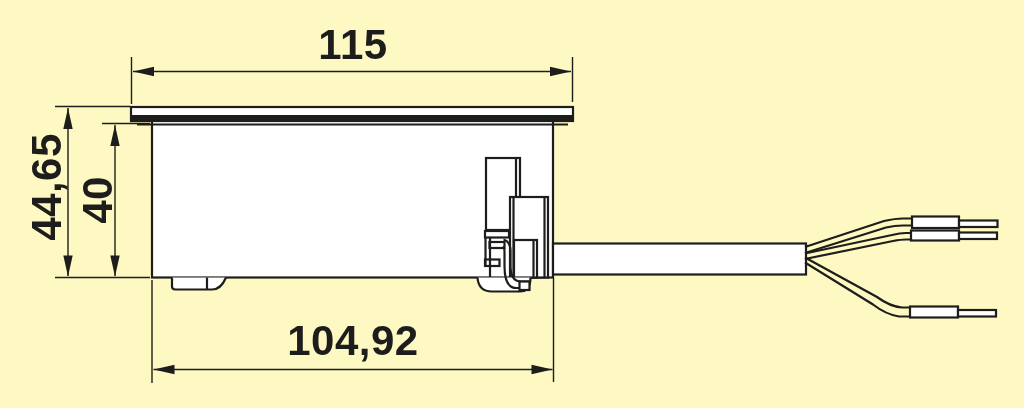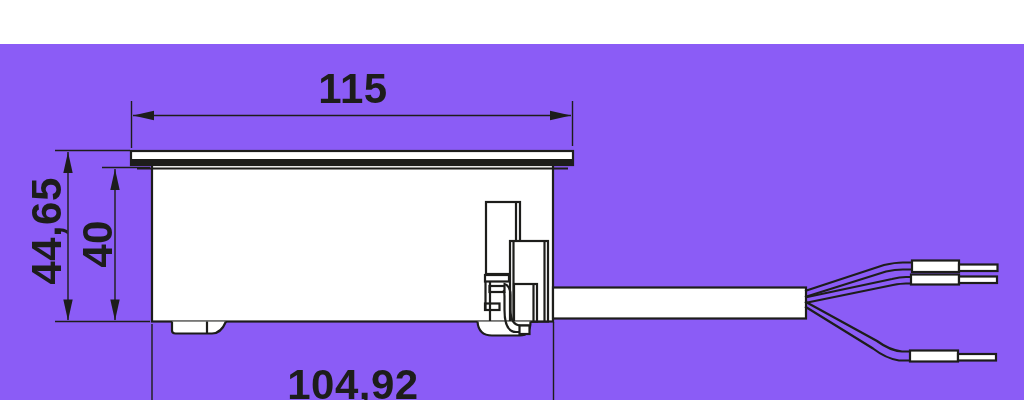--- a/index.html
+++ b/index.html
@@ -1,16 +1,16 @@
 <!DOCTYPE html>
 <html><head>
 <meta charset="utf-8">
 <style>
   html,body{margin:0;padding:0;background:#fff;}
-  #stage{position:relative;width:1024px;height:356px;background:#8b5cf6;overflow:hidden;margin-top:44px;}
+  #stage{position:relative;width:1024px;height:408px;background:#fef9c3;overflow:hidden;}
   svg{display:block;}
   .draw{stroke:#1d1d1b;stroke-width:2.2;fill:none;stroke-linejoin:miter;stroke-linecap:butt;}
   .fw{fill:#ffffff;}
   .solid{fill:#1d1d1b;stroke:none;}
   .dimline{stroke:#1d1d1b;stroke-width:1.4;fill:none;}
   .arrow{fill:#1d1d1b;stroke:none;}
   .dimtext{font-family:"Liberation Sans","DejaVu Sans",sans-serif;font-weight:700;font-size:42px;fill:#1d1d1b;letter-spacing:0.5px;}
 </style>
 </head>
 <body>

